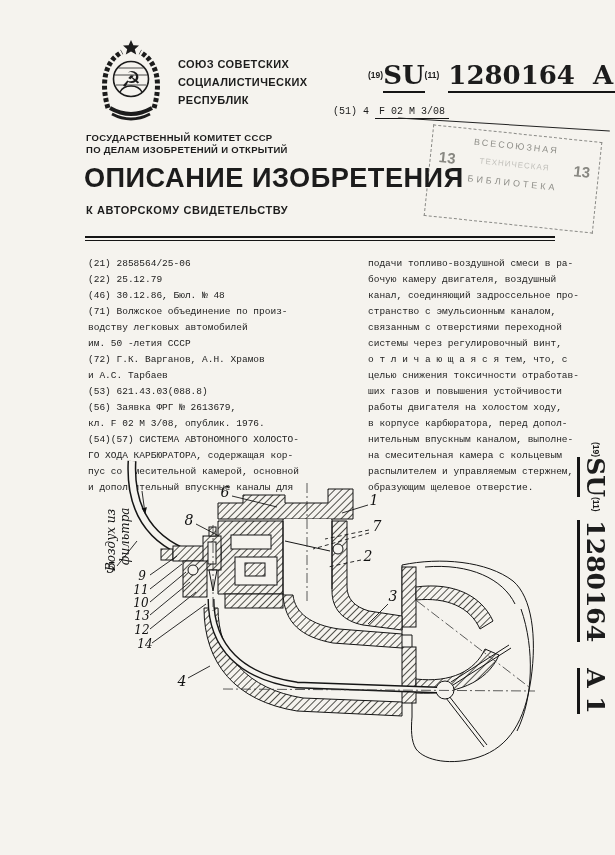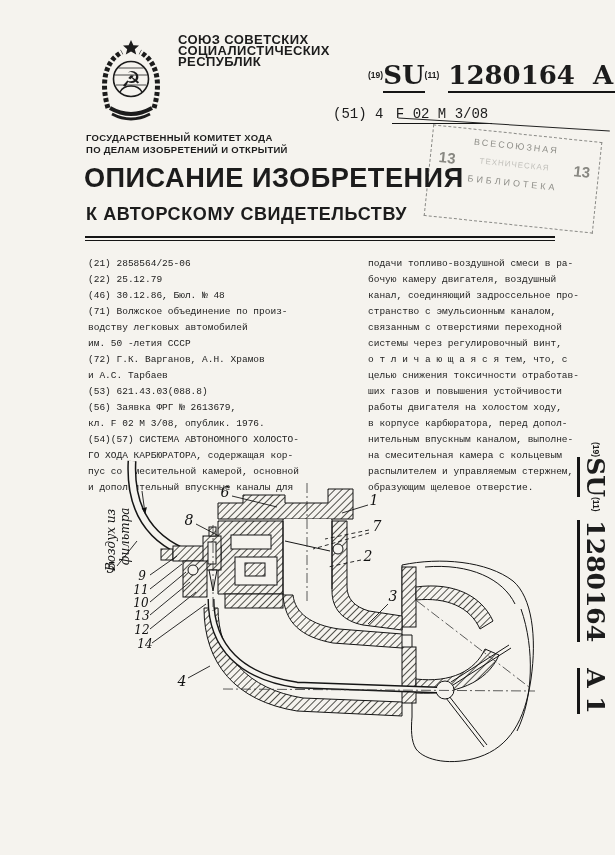--- a/index.html
+++ b/index.html
@@ -4,29 +4,29 @@
 <style>
   html,body{margin:0;padding:0;}
   .page{
     position:relative; width:615px; height:855px;
     background:#f5f3ee; overflow:hidden;
     font-family:"Liberation Sans", sans-serif; color:#1c1c1c;
   }
   .abs{position:absolute;}
   .pre{white-space:pre-line;}
   
-  .country{left:178px; top:34px; font-size:13px; font-weight:bold; letter-spacing:.4px; line-height:11px;}
+  .country{left:178px; top:55px; font-size:11px; font-weight:bold; letter-spacing:.4px; line-height:18px;}
   .committee{left:86px; top:132px; font-size:9.5px; font-weight:bold; letter-spacing:.3px; line-height:12px;}
   .doc-title{left:84px; top:162px; font-size:28px; font-weight:bold; letter-spacing:.5px; transform:scaleX(.97); transform-origin:left;}
-  .doc-sub{left:86px; top:204px; font-size:18px; font-weight:bold; letter-spacing:.6px;}
+  .doc-sub{left:86px; top:204px; font-size:11px; font-weight:bold; letter-spacing:.6px;}
   .rule{left:85px; top:236px; width:470px; height:2px; border-top:2.5px solid #151515; border-bottom:1px solid #151515;}
   .suline{left:328px; top:60px; font-family:"DejaVu Serif", serif; font-weight:bold; font-size:26px; white-space:nowrap;margin-left:40px;}
   .suline .sm{font-size:8.5px; font-weight:bold; vertical-align:6px; font-family:"Liberation Sans",sans-serif;}
   .u{border-bottom:2.5px solid #151515; padding-bottom:1px;}
-  .ipc{left:333px; top:106px; font-family:"Liberation Mono", monospace; font-size:14px; white-space:nowrap;}
+  .ipc{left:333px; top:106px; font-family:"Liberation Mono", monospace; font-size:10px; white-space:nowrap;}
   .ipc .cls{border-bottom:1.5px solid #151515; padding:0 4px 1px 4px;}
   .stray-line{left:398px; top:124px; width:212px; height:1px; background:#222; transform:rotate(3.5deg);}
   
   .stamp{
     left:428px; top:133px; width:168px; height:90px;
     transform:rotate(6deg);
     border:1.5px dashed #8a8a86; color:#75756f;
     font-size:9px; text-align:center; line-height:1;
   }
   .stamp .r1{margin-top:8px; letter-spacing:2px; opacity:.8;}
@@ -85,21 +85,21 @@
   <div class="abs stamp">
     <div class="r1">ВСЕСОЮЗНАЯ</div>
     <div class="row">
       <span class="num">13</span>
       <span class="mid">ТЕХНИЧЕСКАЯ</span>
       <span class="num">13</span>
     </div>
     <div class="r3">БИБЛИОТЕКА</div>
   </div>
 
-  <div class="abs committee pre">ГОСУДАРСТВЕННЫЙ КОМИТЕТ ХОДА
+  <div class="abs committee pre">ГОСУДАРСТВЕННЫЙ КОМИТЕТ СССР
 ПО ДЕЛАМ ИЗОБРЕТЕНИЙ И ОТКРЫТИЙ</div>
   <div class="abs doc-title">ОПИСАНИЕ ИЗОБРЕТЕНИЯ</div>
   <div class="abs doc-sub">К АВТОРСКОМУ СВИДЕТЕЛЬСТВУ</div>
   <div class="abs rule"></div>
 
   <div class="abs col col-left pre">(21) 2858564/25-06
 (22) 25.12.79
 (46) 30.12.86, Бюл. № 48
 (71) Волжское объединение по произ-
 водству легковых автомобилей

